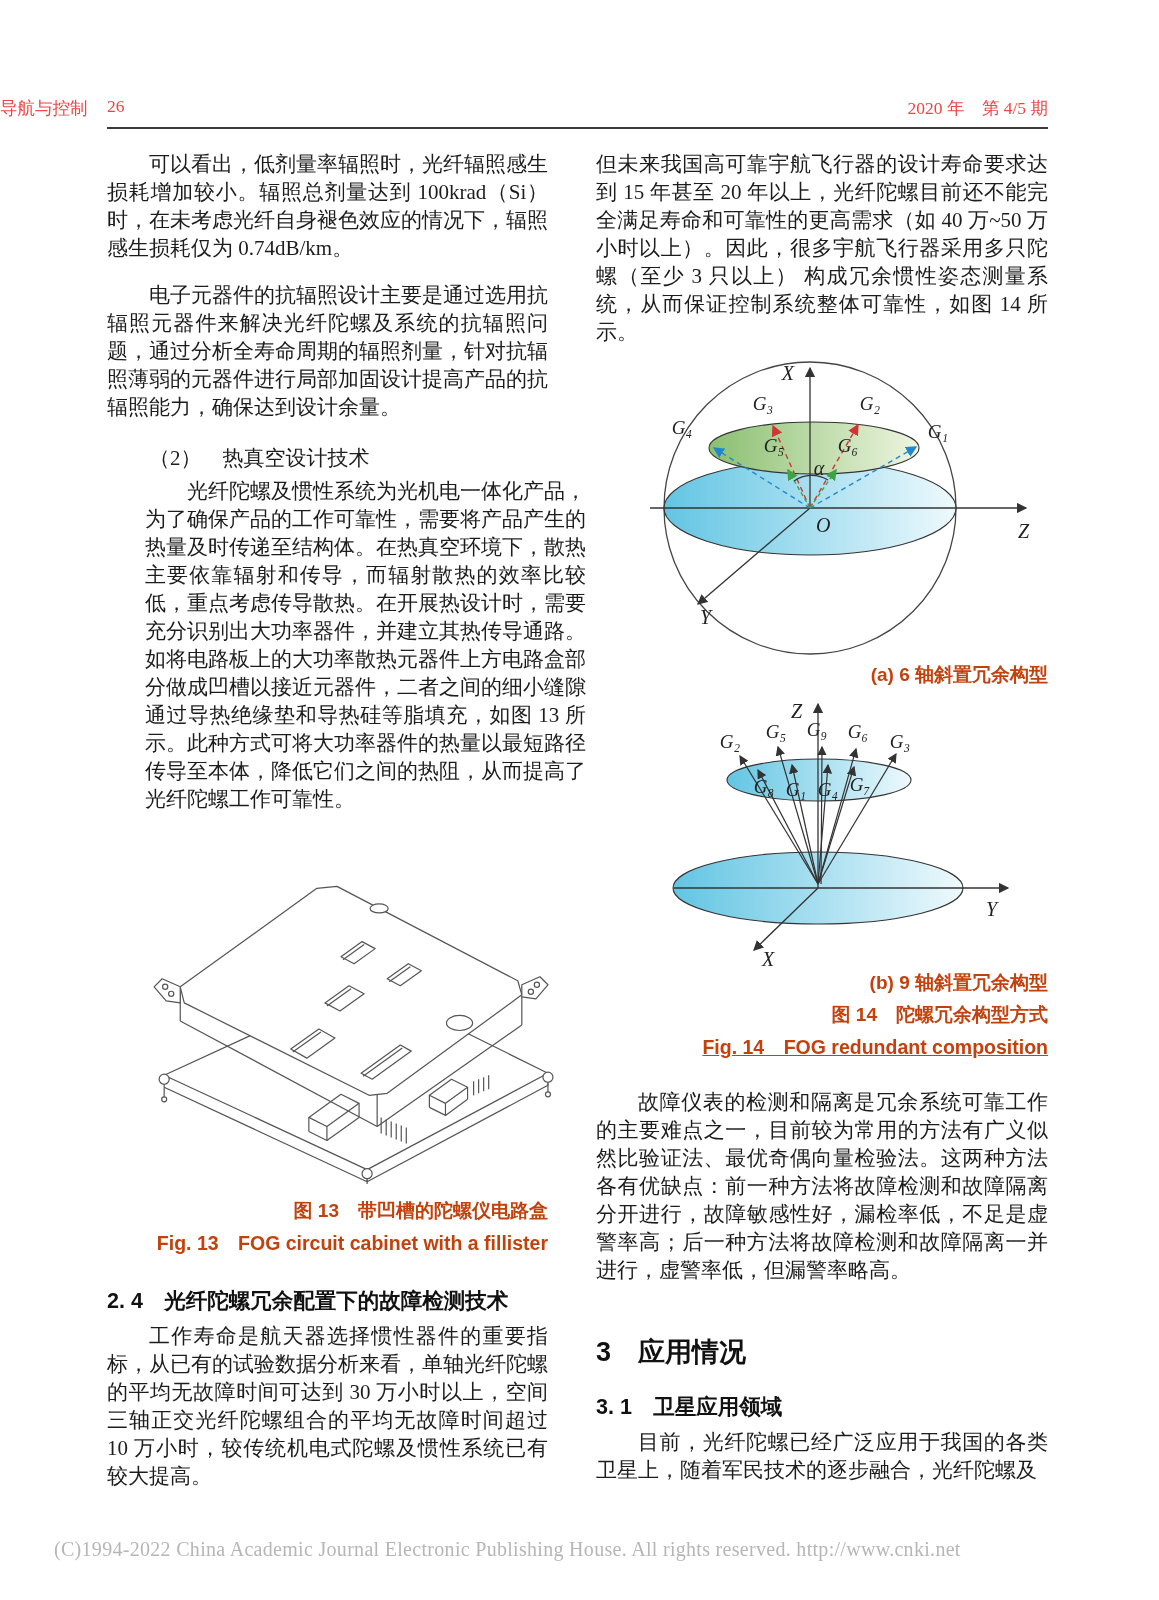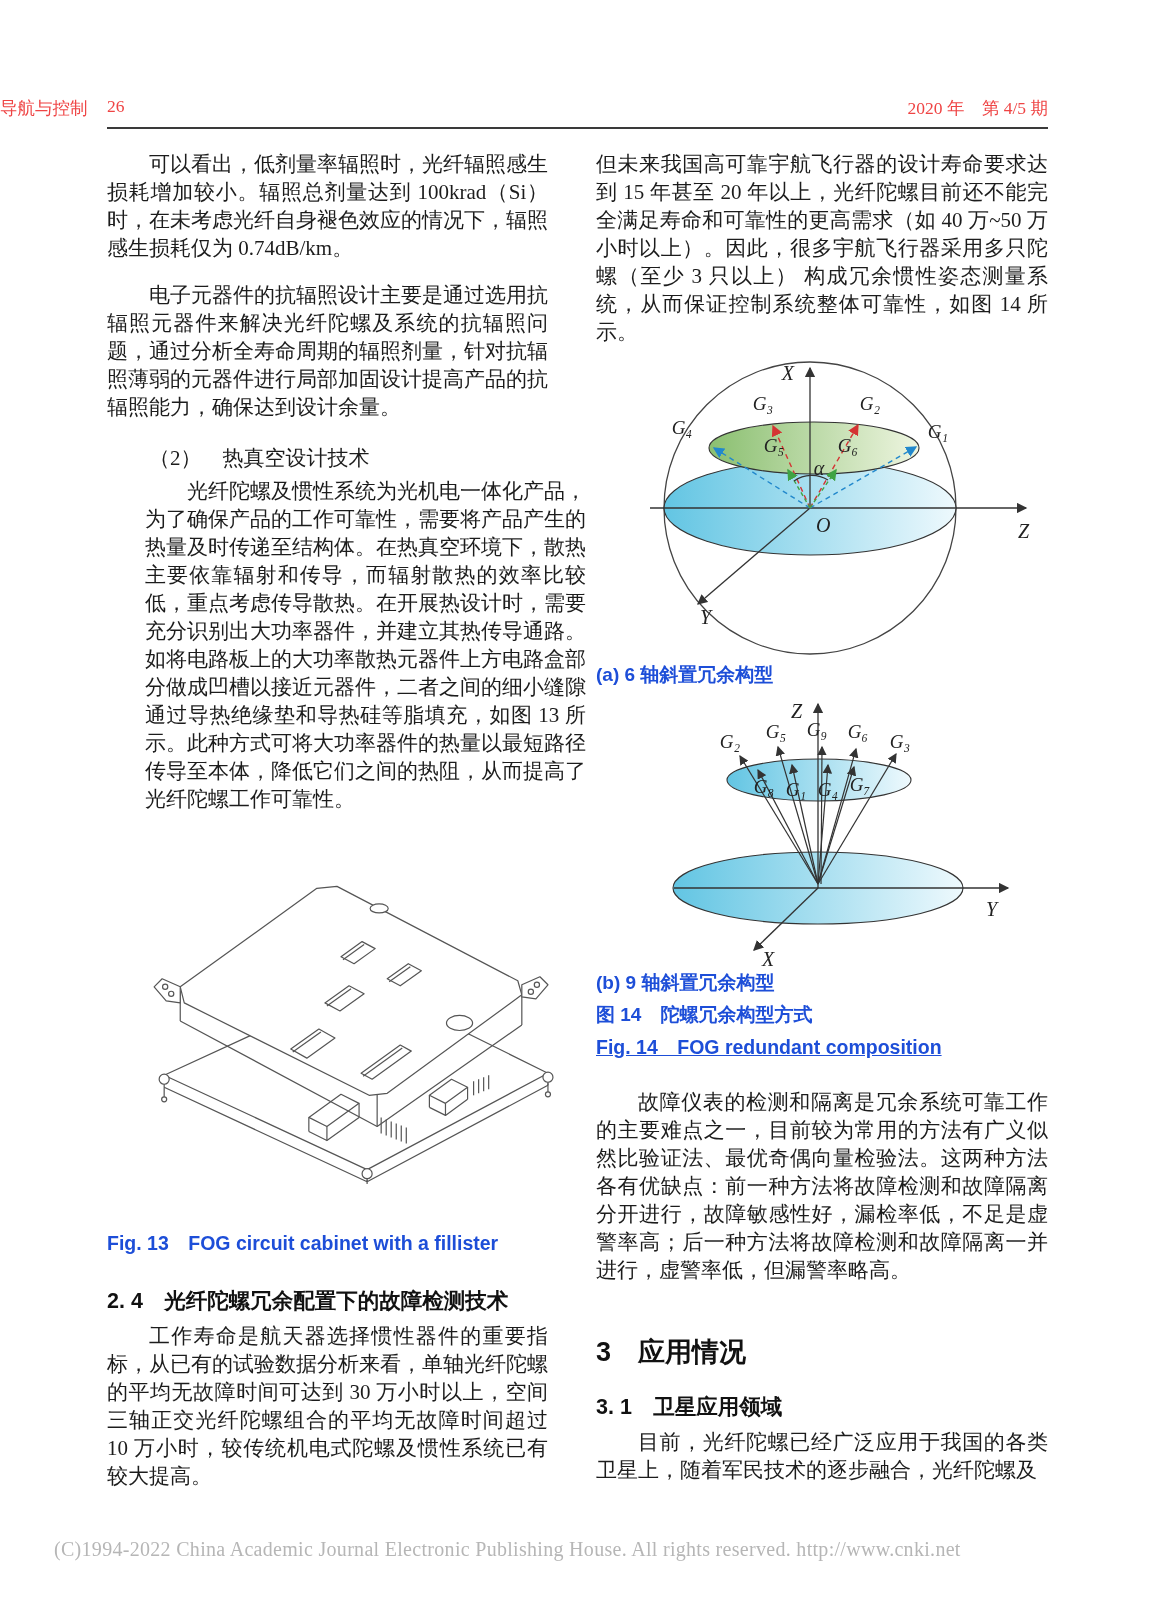--- a/index.html
+++ b/index.html
@@ -5,21 +5,21 @@
   html,body{margin:0;padding:0;background:#ffffff;}
   .page{position:relative;width:1159px;height:1600px;background:#ffffff;overflow:hidden;
         font-family:"Liberation Serif",serif;color:#1c1c1c;}
   .abs{position:absolute;}
   .body-text{font-size:21px;line-height:28px;text-align:justify;color:#1c1c1c;}
   .indent{text-indent:2em;}
   .hd{font-size:17.5px;color:#ef4444;}
   .rule{position:absolute;left:107px;width:941px;height:2px;background:#3a3a3a;}
   .heading-sans{font-family:"Liberation Sans",sans-serif;font-weight:bold;color:#111;}
   .caption{font-family:"Liberation Sans",sans-serif;font-weight:bold;font-size:19px;
-           text-align:left;color:#1d4ed8;}
+           text-align:right;color:#c2410c;}
   .footer{font-size:20px;color:#b6b6b6;letter-spacing:0.3px;}
   svg text{font-family:"Liberation Serif",serif;}
   .axis-label{font-style:italic;font-size:20px;fill:#222;}
   .g-label{font-style:italic;font-size:19px;fill:#222;}
 </style>
 </head>
 <body>
 
 <div class="page">
 
@@ -108,20 +108,21 @@
               <line x1="164" y1="179" x2="192" y2="159"></line>
             <polygon points="232,200 271,172 282,178 243,206"></polygon>
               <line x1="234" y1="203" x2="273" y2="175"></line>
           </g>
 
           <ellipse cx="330" cy="150" rx="13" ry="7.5"></ellipse>
         </g>
       </g>
     </svg>
   </div>
+  <div class="abs caption" style="left:107px;top:1198px;width:441px;">图 13　带凹槽的陀螺仪电路盒</div>
   <div class="abs caption" style="left:107px;top:1230px;width:441px;font-size:19.5px;">Fig. 13　FOG circuit cabinet with a fillister</div>
 
   <div class="abs heading-sans" style="left:107px;top:1286px;width:441px;font-size:21.5px;">2. 4　光纤陀螺冗余配置下的故障检测技术</div>
   <div class="abs body-text indent" style="left:107px;top:1322px;width:441px;">工作寿命是航天器选择惯性器件的重要指标，从已有的试验数据分析来看，单轴光纤陀螺的平均无故障时间可达到 30 万小时以上，空间三轴正交光纤陀螺组合的平均无故障时间超过 10 万小时，较传统机电式陀螺及惯性系统已有较大提高。</div>
 
   <div class="abs body-text" style="left:596px;top:150px;width:452px;">但未来我国高可靠宇航飞行器的设计寿命要求达到 15 年甚至 20 年以上，光纤陀螺目前还不能完全满足寿命和可靠性的更高需求（如 40 万~50 万小时以上）。因此，很多宇航飞行器采用多只陀螺（至少 3 只以上） 构成冗余惯性姿态测量系统，从而保证控制系统整体可靠性，如图 14 所示。</div>
 
   <div class="abs" style="left:596px;top:356px;width:452px;height:306px;">
     <svg width="452" height="306" viewBox="0 0 452 306">
       <defs>

